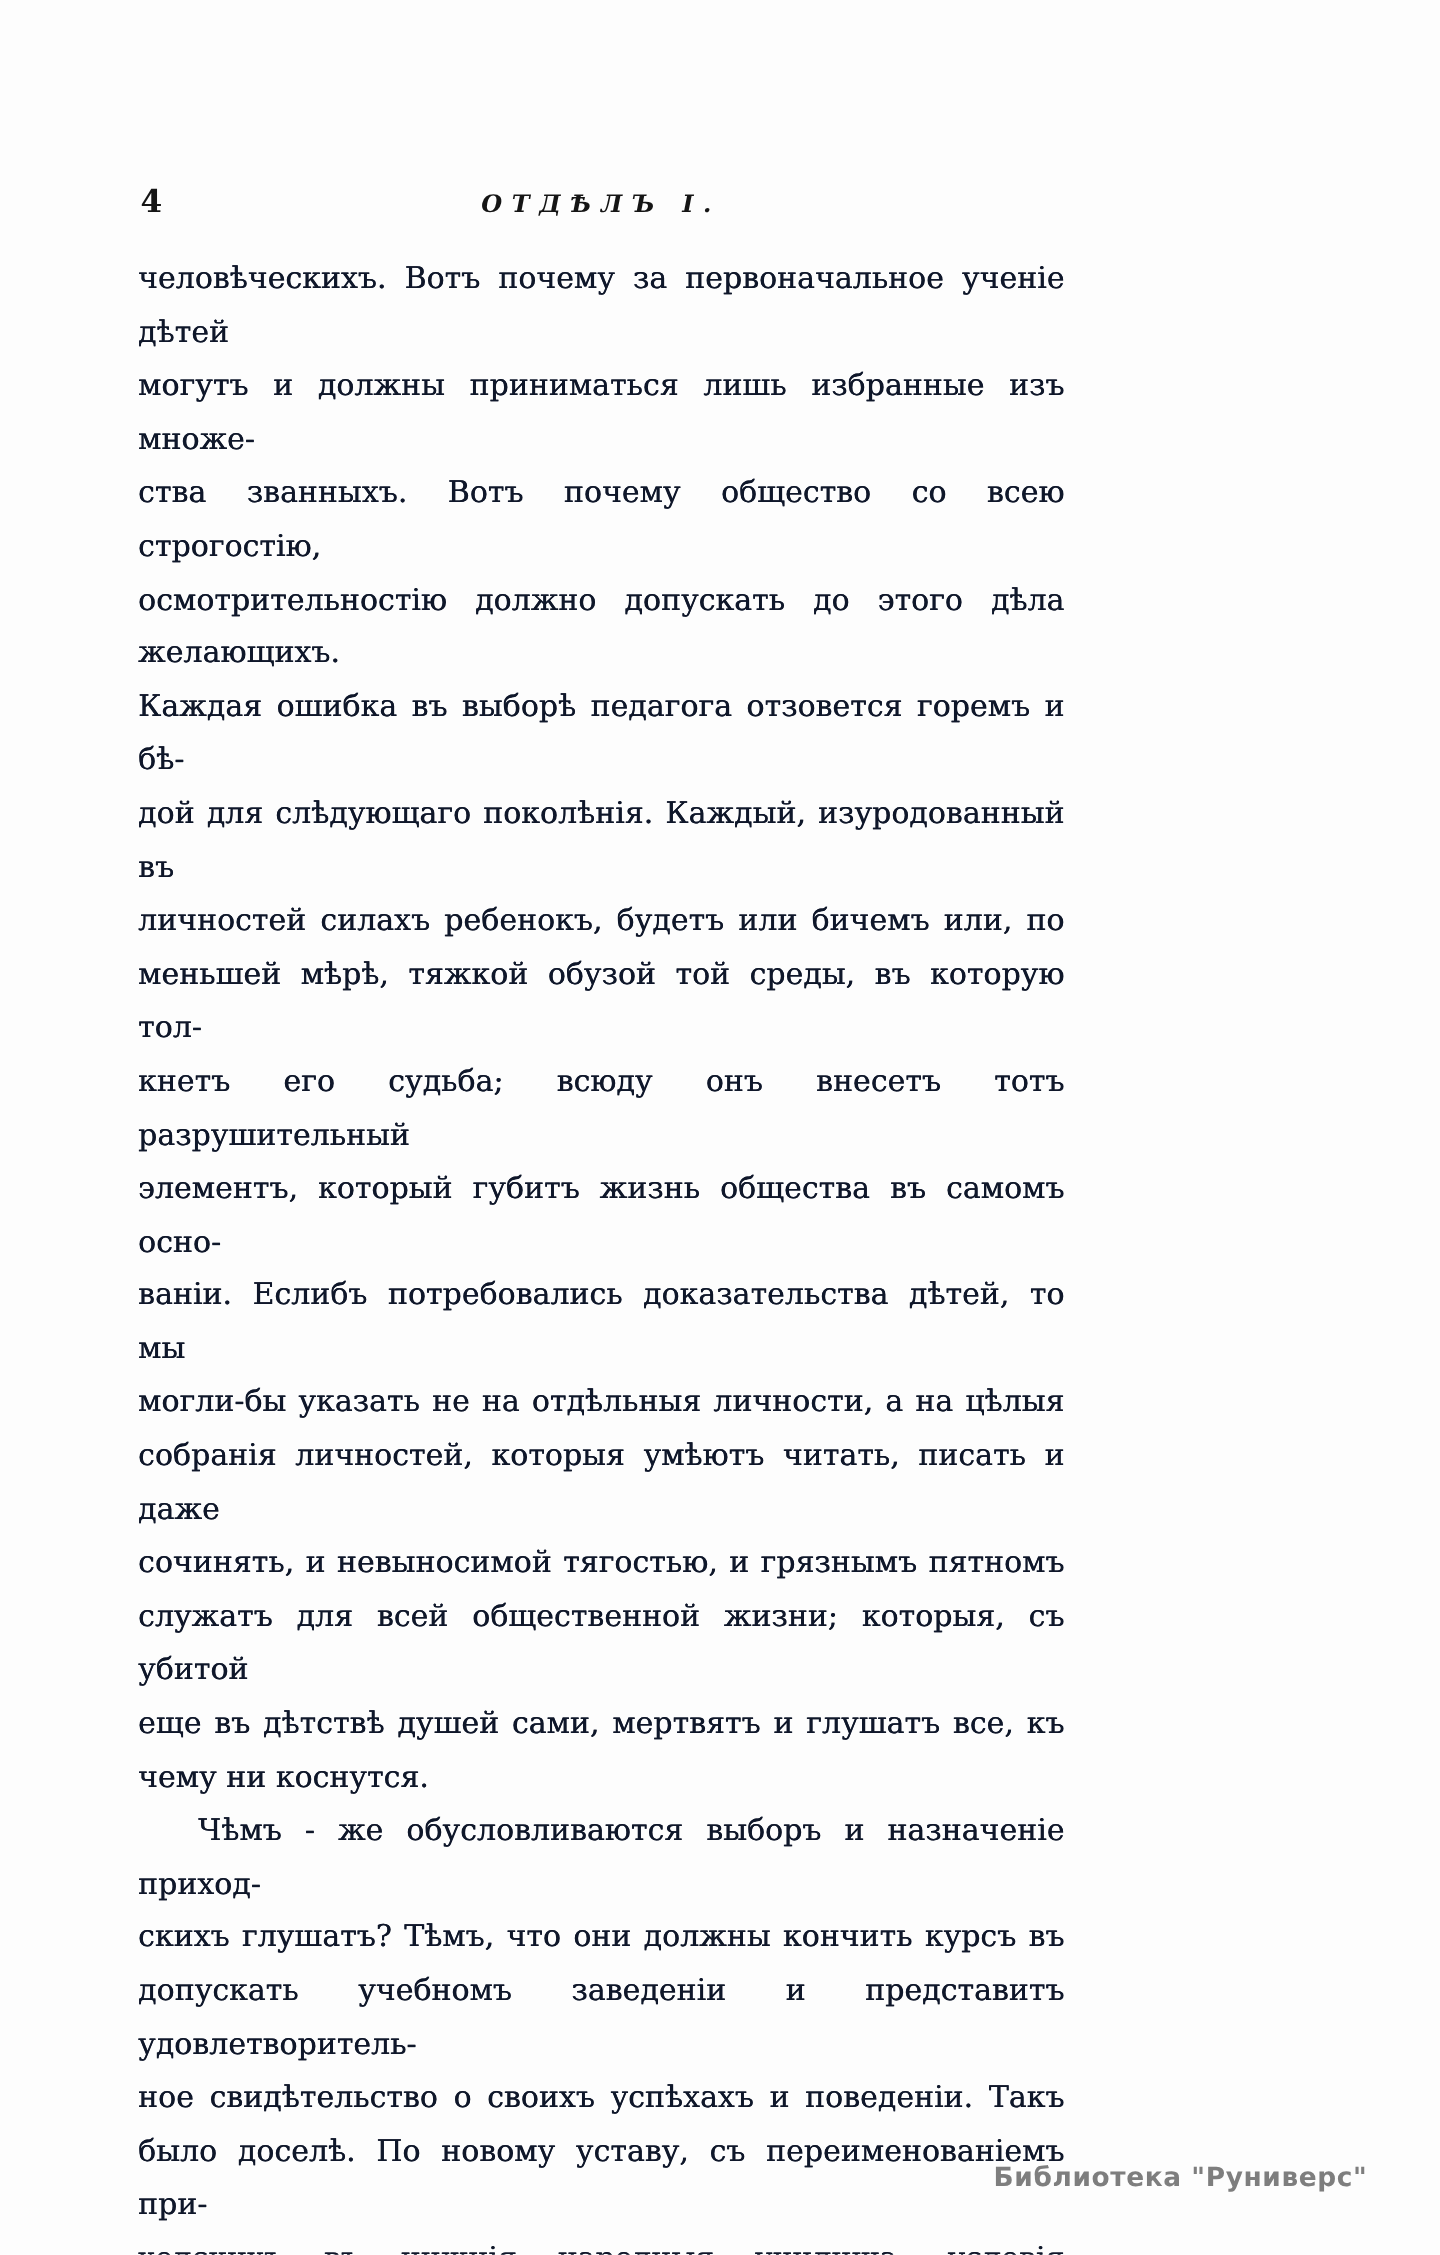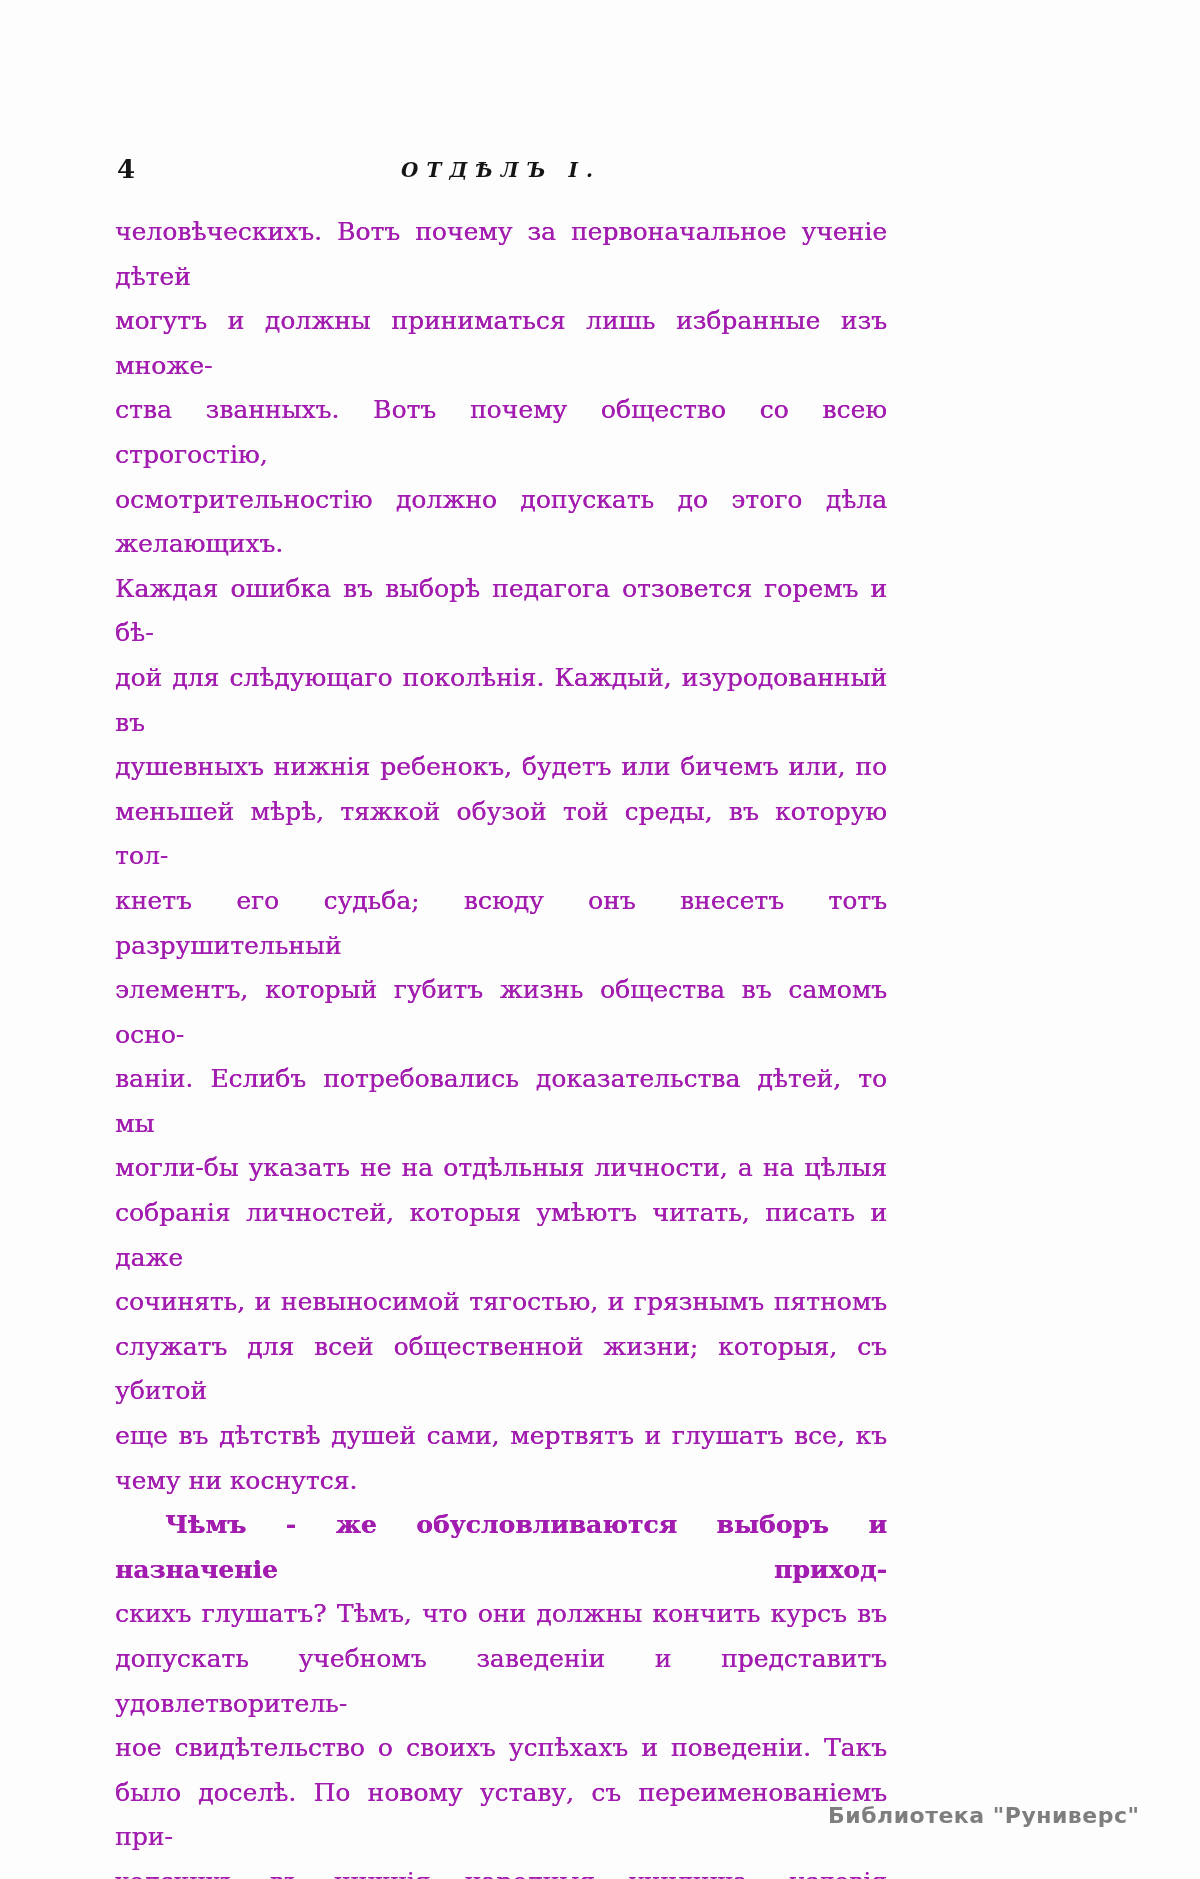--- a/index.html
+++ b/index.html
@@ -48,30 +48,29 @@
     left: 115px;
     top: 210px;
     width: 772px;
   }
   .line {
     font-size: 25px;
     line-height: 44.6px;
     text-align: justify;
     text-align-last: justify;
     white-space: normal;
-    color: #a21caf;
+    color: #0f172a;
     text-shadow: 0.3px 0 0 currentColor;
   }
   .line.left {
     text-align: right;
     text-align-last: left;
   }
   .line.indent {
     text-indent: 50px;
-    font-weight: bold;
   }
   #watermark {
     position: absolute;
     left: 828px;
     top: 1803px;
     font-family: "DejaVu Sans", "Liberation Sans", sans-serif;
     font-weight: bold;
     font-size: 22px;
     color: #7e7e7e;
     letter-spacing: 0.5px;
@@ -87,21 +86,21 @@
     <span id="header-title">ОТДѢЛЪ I.</span>
   </div>
 
   <div id="text-block">
       <div class="line"><span>человѣческихъ. Вотъ почему за первоначальное ученіе дѣтей</span></div>
       <div class="line"><span>могутъ и должны приниматься лишь избранные изъ множе-</span></div>
       <div class="line"><span>ства званныхъ. Вотъ почему общество со всею строгостію,</span></div>
       <div class="line"><span>осмотрительностію должно допускать до этого дѣла желающихъ.</span></div>
       <div class="line"><span>Каждая ошибка въ выборѣ педагога отзовется горемъ и бѣ-</span></div>
       <div class="line"><span>дой для слѣдующаго поколѣнія. Каждый, изуродованный въ</span></div>
-      <div class="line"><span>душевныхъ нижнія ребенокъ, будетъ или бичемъ или, по</span></div>
+      <div class="line"><span>личностей силахъ ребенокъ, будетъ или бичемъ или, по</span></div>
       <div class="line"><span>меньшей мѣрѣ, тяжкой обузой той среды, въ которую тол-</span></div>
       <div class="line"><span>кнетъ его судьба; всюду онъ внесетъ тотъ разрушительный</span></div>
       <div class="line"><span>элементъ, который губитъ жизнь общества въ самомъ осно-</span></div>
       <div class="line"><span>ваніи. Еслибъ потребовались доказательства дѣтей, то мы</span></div>
       <div class="line"><span>могли-бы указать не на отдѣльныя личности, а на цѣлыя</span></div>
       <div class="line"><span>собранія личностей, которыя умѣютъ читать, писать и даже</span></div>
       <div class="line"><span>сочинять, и невыносимой тягостью, и грязнымъ пятномъ</span></div>
       <div class="line"><span>служатъ для всей общественной жизни; которыя, съ убитой</span></div>
       <div class="line"><span>еще въ дѣтствѣ душей сами, мертвятъ и глушатъ все, къ</span></div>
       <div class="line left"><span>чему ни коснутся.</span></div>

